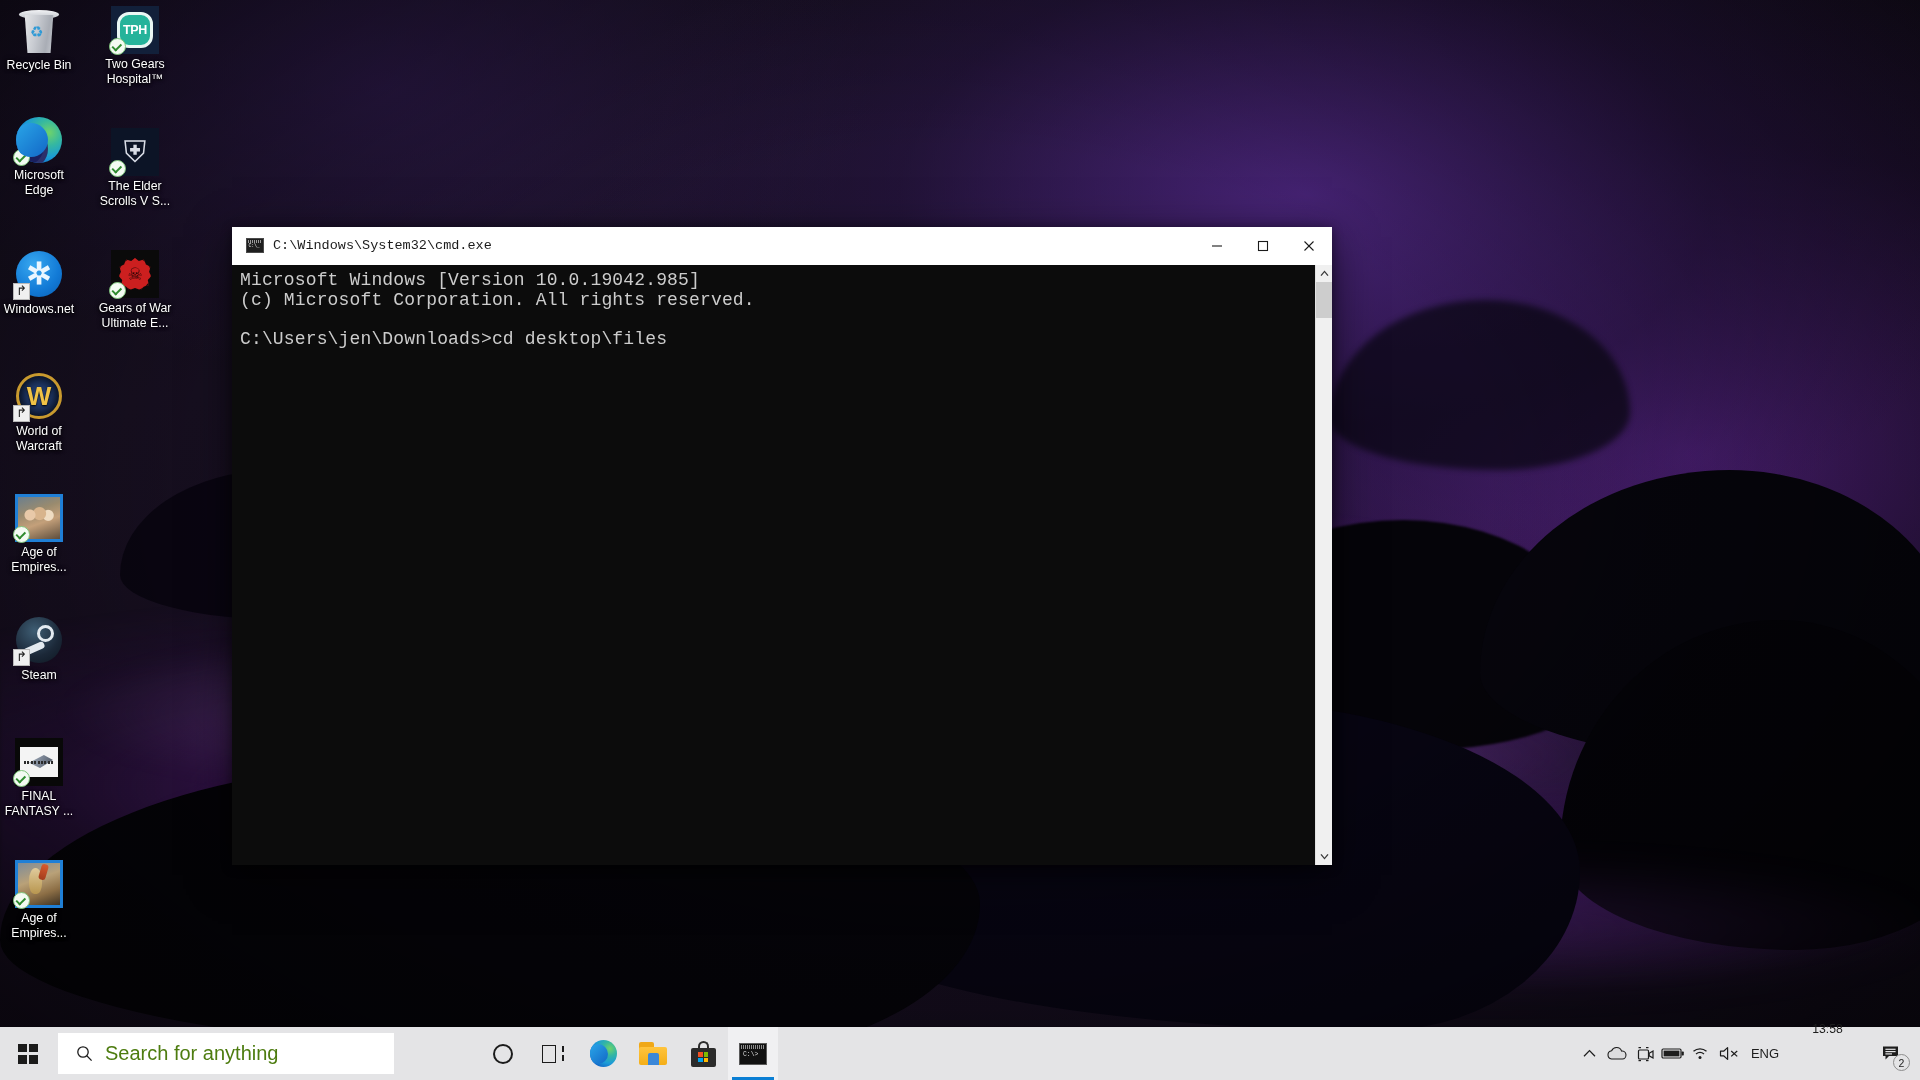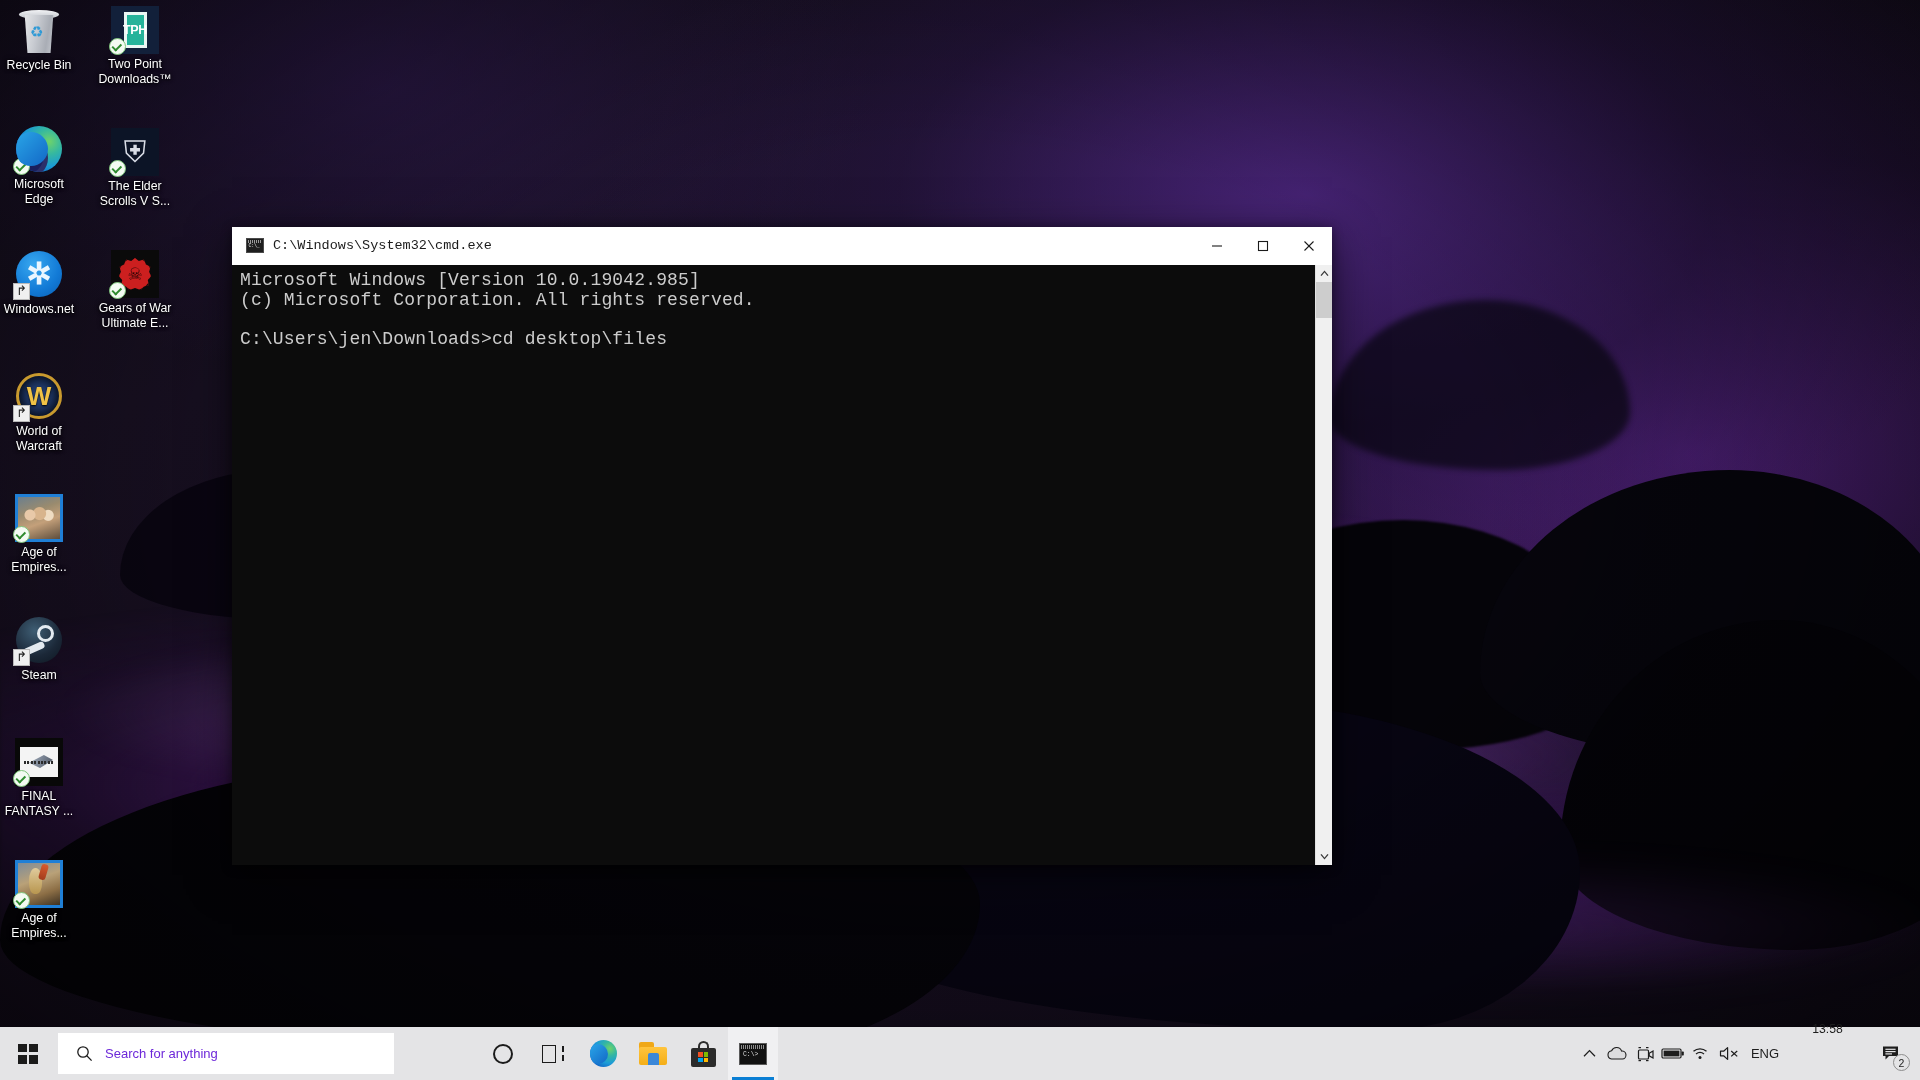--- a/index.html
+++ b/index.html
@@ -95,21 +95,21 @@
   }
   .ic-recycle .lid {
     position:absolute; left:2px; top:3px; width:40px; height:9px; border-radius:50%;
     background:linear-gradient(180deg,#f2f3f5,#bfc3ca);
   }
   .ic-recycle .tri { position:absolute; left:13px; top:16px; font-size:15px; color:#2f9ad6; }
   .ic-tph {
     width:48px;height:48px;background:#12203a;display:flex;align-items:center;justify-content:center;
   }
   .ic-tph .inner {
-    width:23px;height:36px;border-radius:0;background:#25b39a;border:3px solid #eaf7f4;
+    width:36px;height:36px;border-radius:12px;background:#25b39a;border:3px solid #eaf7f4;
     display:flex;align-items:center;justify-content:center;color:#fff;font-size:12.5px;font-weight:bold;
     letter-spacing:-0.4px;
   }
   .ic-edge {
     width:46px;height:46px;border-radius:50%;margin:1px auto;
     background:
       radial-gradient(circle at 72% 34%, #6fd36a 0%, #35b8a0 28%, #1a9ad6 56%, #1060c4 80%, #0b3e95 100%);
     position:relative; overflow:hidden;
   }
   .ic-edge::after {
@@ -252,21 +252,21 @@
   #start-button {
     width:56px; height:53px; display:flex; align-items:center; justify-content:center; cursor:default;
   }
   .win-logo { width:20px; height:20px; display:grid; grid-template-columns:1fr 1fr; grid-template-rows:1fr 1fr; gap:2.4px; }
   .win-logo i { background:#1b1b1b; display:block; }
   #search-box {
     width:336px; height:41px; background:#fff; display:flex; align-items:center;
     margin-left:2px; cursor:text;
   }
   #search-box .mag { margin:0 12px 0 18px; flex:none; }
-  #search-text { font-size:13px; color:#6d28d9; }
+  #search-text { font-size:20px; color:#4d7c0f; }
   #tb-apps { display:flex; align-items:center; margin-left:84px; height:53px; }
   .tb-app {
     width:50px; height:53px; display:flex; align-items:center; justify-content:center;
     position:relative; cursor:default;
   }
   .tb-app.active { background:#f0f0f2; }
   .tb-app.active::after {
     content:""; position:absolute; left:4px; right:4px; bottom:0; height:3px; background:#0b7fd4;
   }
   #tray { margin-left:auto; display:flex; height:53px; padding-right:6px; }
@@ -360,24 +360,24 @@
     <div class="label">Recycle Bin</div>
   </div>
 
   <div class="dicon" style="left:96px; top:6px;">
     <div class="art">
       <div class="ic-tph">
           <div class="inner">TPH</div>
         </div>
       <div class="ovl ovl-sync"></div>
     </div>
-    <div class="label">Two Point Downloads™</div>
-  </div>
-
-  <div class="dicon" style="left:0px; top:125px;">
+    <div class="label">Two Gears Hospital™</div>
+  </div>
+
+  <div class="dicon" style="left:0px; top:116px;">
     <div class="art">
       <div class="ic-edge"></div>
       <div class="ovl ovl-sync"></div>
     </div>
     <div class="label">Microsoft Edge</div>
   </div>
 
   <div class="dicon" style="left:96px; top:128px;">
     <div class="art">
       <div class="ic-skyrim">

